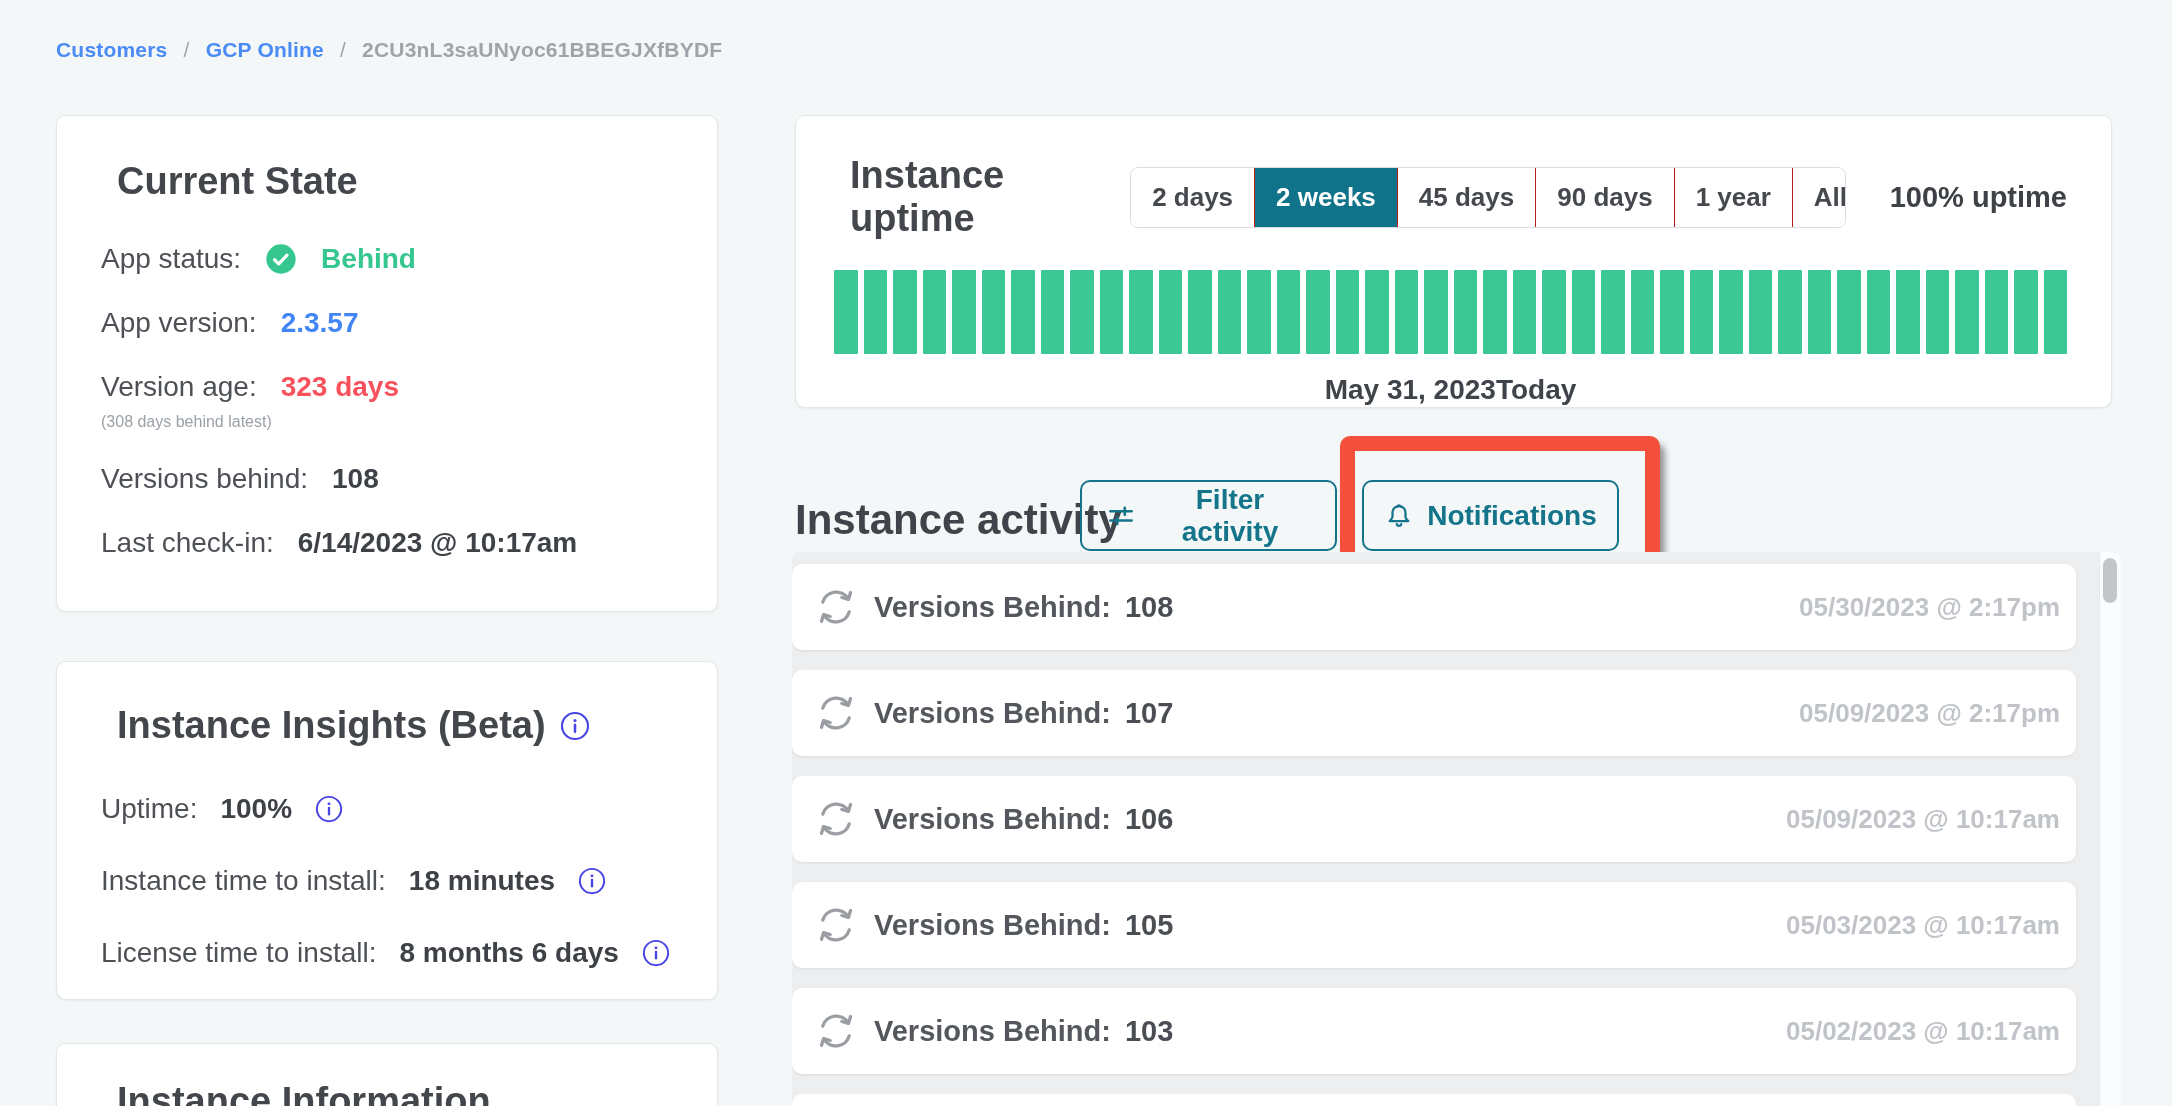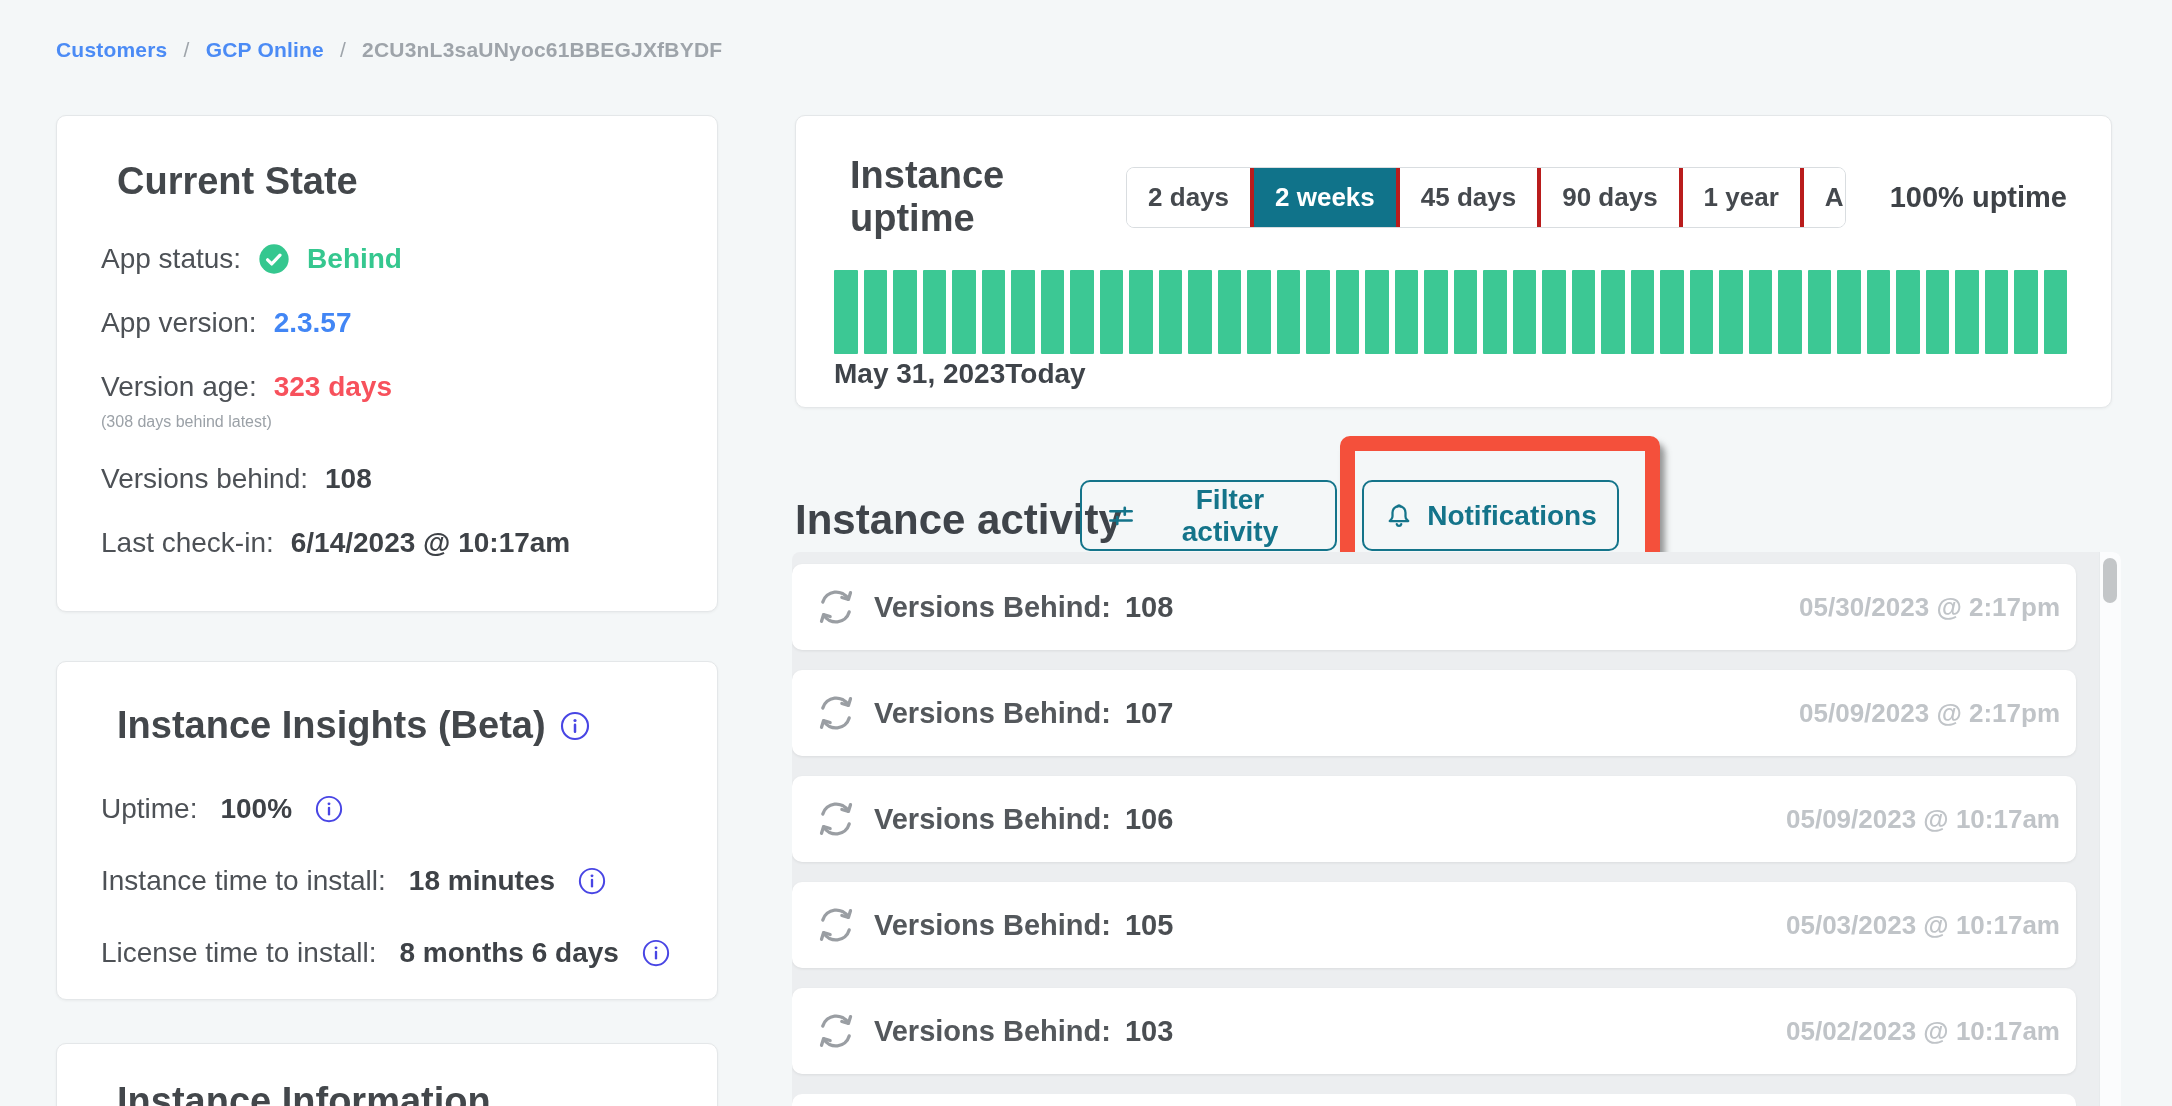--- a/index.html
+++ b/index.html
@@ -22,21 +22,21 @@
     position:absolute;background:#ffffff;
     border:1px solid #e4e7e9;border-radius:10px;
     box-shadow:0 1px 3px rgba(0,0,0,.05);
     box-sizing:border-box;
   }
   .card-title{font-size:38px;font-weight:700;color:#43474b;display:flex;align-items:center;gap:14px;margin-left:16px;}
 
   
   #card-current-state{left:56px;top:115px;width:662px;height:497px;padding:44px 44px 0 44px;}
   #card-current-state .card-title{margin-bottom:40px;}
-  .cs-row{display:flex;align-items:center;font-size:28px;color:#4d5156;margin-bottom:32px;gap:17px;}
+  .cs-row{display:flex;align-items:center;font-size:28px;color:#4d5156;margin-bottom:32px;gap:24px;}
   .cs-row .val{font-weight:700;color:#3e4247;}
   .val-green{color:#35c78f !important;}
   .val-blue{color:#4286f5 !important;}
   .val-red{color:#f7515c !important;}
   .cs-note{font-size:16px;color:#9ba1a7;margin:-22px 0 32px 0;}
 
   #card-insights{left:56px;top:661px;width:662px;height:339px;padding:42px 44px 0 44px;}
   #card-insights .card-title{margin-bottom:46px;}
   .in-row{display:flex;align-items:center;font-size:28px;color:#4d5156;margin-bottom:40px;gap:23px;}
   .in-row .val{font-weight:700;color:#3e4247;}
@@ -49,28 +49,28 @@
   .info-icon svg{display:block;}
 
   
   #card-uptime{left:795px;top:115px;width:1317px;height:293px;padding:38px 44px 0 38px;}
   .uptime-header{display:flex;align-items:center;}
   .uptime-header .card-title{margin-right:auto;}
   .range-control{display:flex;border:1px solid #d9dde0;border-radius:8px;overflow:hidden;background:#fff;}
   .range-tab{
     display:flex;align-items:center;justify-content:center;
     height:59px;padding:0 21px;font-size:26px;font-weight:600;color:#45494e;
-    border-right:4px solid #b91c1c;cursor:pointer;white-space:nowrap;background:#fff;
+    border-right:1px solid #b91c1c;cursor:pointer;white-space:nowrap;background:#fff;
   }
   .range-tab:last-child{border-right:none;}
   .range-tab.selected{background:#10738a;color:#ffffff;}
   .uptime-summary{font-size:29px;font-weight:700;color:#3e4247;margin-left:44px;white-space:nowrap;}
   .uptime-bars{display:flex;gap:6px;height:84px;margin-top:30px;}
   .uptime-bar{flex:1;background:#3cc894;border-radius:1px;}
-  .uptime-axis{display:flex;justify-content:flex-start;margin-top:4px;font-size:28px;font-weight:600;color:#3f444a;}
+  .uptime-axis{display:flex;justify-content:center;margin-top:20px;font-size:28px;font-weight:600;color:#3f444a;}
 
   
   #activity-title{position:absolute;left:795px;top:496px;font-size:42px;font-weight:700;color:#3f444a;}
   .teal-btn{
     position:absolute;top:480px;height:71px;box-sizing:border-box;
     display:flex;align-items:center;justify-content:center;gap:13px;
     border:2px solid #14748a;border-radius:10px;background:transparent;
     font-family:inherit;font-size:28px;font-weight:700;color:#14748a;cursor:pointer;padding:0 24px;
   }
   #filter-btn{left:1080px;width:257px;}

